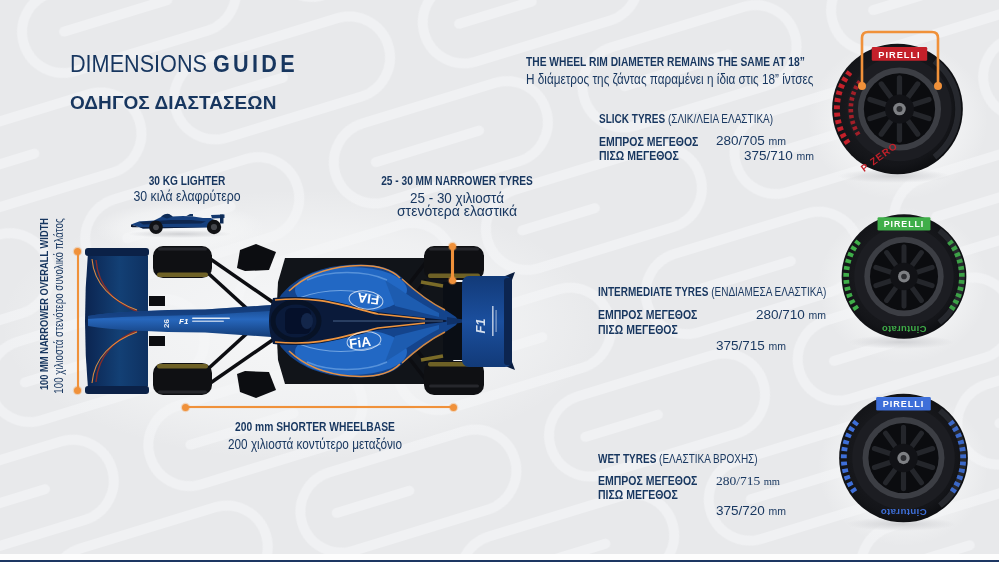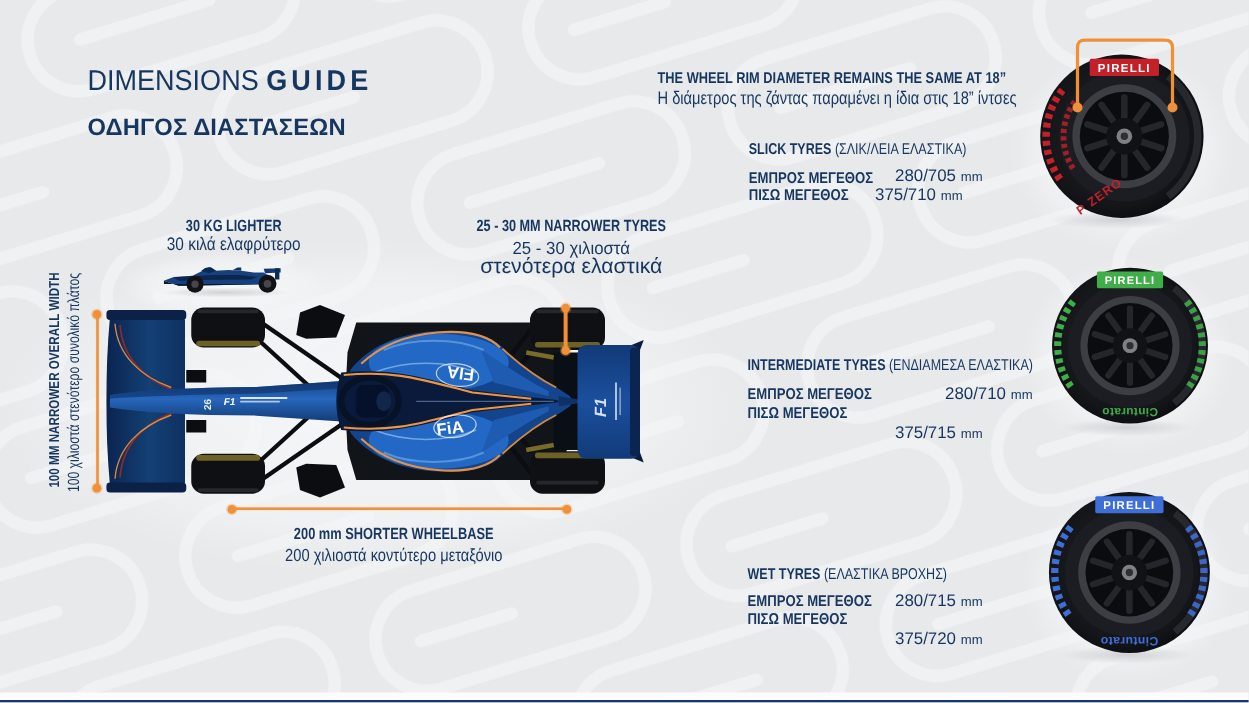--- a/index.html
+++ b/index.html
@@ -55,40 +55,40 @@
 <div class="t" style="left:70px;top:50.5px;font-size:23px;transform:scaleX(0.94);">DIMENSIONS&nbsp;<span class="b" style="letter-spacing:3.5px;">GUIDE</span></div>
 <div class="t b" style="left:70px;top:92px;font-size:19px;letter-spacing:0.1px;">ΟΔΗΓΟΣ ΔΙΑΣΤΑΣΕΩΝ</div>
 
 <div class="t b" style="left:526px;top:54.5px;font-size:12.5px;transform:scaleX(0.82);">THE WHEEL RIM DIAMETER REMAINS THE SAME AT 18”</div>
 <div class="t" style="left:526px;top:70.5px;font-size:14.5px;transform:scaleX(0.81);">Η διάμετρος της ζάντας παραμένει η ίδια στις 18” ίντσες</div>
 
 <div class="t" style="left:599px;top:112px;font-size:12.5px;transform:scaleX(0.8);"><span class="b">SLICK TYRES</span> (ΣΛΙΚ/ΛΕΙΑ ΕΛΑΣΤΙΚΑ)</div>
 <div class="t b" style="left:599px;top:134.6px;font-size:12.5px;transform:scaleX(0.84);">ΕΜΠΡΟΣ ΜΕΓΕΘΟΣ</div>
 <div class="t" style="left:716px;top:133.4px;font-size:13.5px;">280/705 <span style="font-size:10.5px;">mm</span></div>
 <div class="t b" style="left:599px;top:149px;font-size:12.5px;transform:scaleX(0.84);">ΠΙΣΩ ΜΕΓΕΘΟΣ</div>
-<div class="t" style="left:700px;top:147.8px;font-size:13.5px;">375/710 <span style="font-size:10.5px;">mm</span></div>
+<div class="t" style="left:744px;top:147.8px;font-size:13.5px;">375/710 <span style="font-size:10.5px;">mm</span></div>
 
 <div class="t" style="left:598px;top:285px;font-size:12.5px;transform:scaleX(0.8);"><span class="b">INTERMEDIATE TYRES</span> (ΕΝΔΙΑΜΕΣΑ ΕΛΑΣΤΙΚΑ)</div>
 <div class="t b" style="left:598px;top:308.4px;font-size:12.5px;transform:scaleX(0.84);">ΕΜΠΡΟΣ ΜΕΓΕΘΟΣ</div>
 <div class="t" style="left:716px;top:307.2px;font-size:13.5px;margin-left:40px;">280/710 <span style="font-size:10.5px;">mm</span></div>
 <div class="t b" style="left:598px;top:322.8px;font-size:12.5px;transform:scaleX(0.84);">ΠΙΣΩ ΜΕΓΕΘΟΣ</div>
 <div class="t" style="left:716px;top:321.6px;font-size:13.5px;margin-top:16px;">375/715 <span style="font-size:10.5px;">mm</span></div>
 
 <div class="t" style="left:598px;top:451.8px;font-size:12.5px;transform:scaleX(0.8);"><span class="b">WET TYRES</span> (ΕΛΑΣΤΙΚΑ ΒΡΟΧΗΣ)</div>
 <div class="t b" style="left:598px;top:473.8px;font-size:12.5px;transform:scaleX(0.84);">ΕΜΠΡΟΣ ΜΕΓΕΘΟΣ</div>
-<div class="t" style="left:716px;top:472.6px;font-size:13.5px;">280/715 <span style="font-size:10.5px;">mm</span></div>
+<div class="t" style="left:716px;top:472.6px;font-size:13.5px;font-family:Liberation Serif, serif;">280/715 <span style="font-size:10.5px;">mm</span></div>
 <div class="t b" style="left:598px;top:487.8px;font-size:12.5px;transform:scaleX(0.84);">ΠΙΣΩ ΜΕΓΕΘΟΣ</div>
 <div class="t" style="left:716px;top:503px;font-size:13.5px;">375/720 <span style="font-size:10.5px;">mm</span></div>
 
 <div class="t c b" style="left:87px;top:173.7px;width:200px;font-size:13px;transform:scaleX(0.78);">30 KG LIGHTER</div>
 <div class="t c" style="left:87px;top:187.5px;width:200px;font-size:14.5px;transform:scaleX(0.85);">30 κιλά ελαφρύτερο</div>
 
 <div class="t c b" style="left:357px;top:174.3px;width:200px;font-size:13px;transform:scaleX(0.78);">25 - 30 MM NARROWER TYRES</div>
 <div class="t c" style="left:357px;top:189.5px;width:200px;font-size:14px;transform:scaleX(0.96);">25 - 30 χιλιοστά</div>
-<div class="t c" style="left:357px;top:203px;width:200px;font-size:17px;">στενότερα ελαστικά</div>
+<div class="t c" style="left:357px;top:203px;width:200px;font-size:14px;">στενότερα ελαστικά</div>
 
 <div class="t c b" style="left:-112px;top:304px;width:300px;font-size:11.5px;transform:rotate(-90deg) scaleX(0.81);">100 MM NARROWER OVERALL WIDTH</div>
 <div class="t c" style="left:-98.5px;top:306px;width:300px;font-size:13px;transform:rotate(-90deg) scaleX(0.75);">100 χιλιοστά στενότερο συνολικό πλάτος</div>
 
 <div class="t c b" style="left:165px;top:419.7px;width:300px;font-size:13px;transform:scaleX(0.79);">200 mm SHORTER WHEELBASE</div>
 <div class="t c" style="left:165px;top:436px;width:300px;font-size:14px;transform:scaleX(0.84);">200 χιλιοστά κοντύτερο μεταξόνιο</div>
 
 <div class="oline" style="left:76.6px;top:251px;width:2.4px;height:139px;"></div>
 <div class="dot" style="left:74.3px;top:247.5px;"></div>
 <div class="dot" style="left:74.3px;top:386.5px;"></div>

